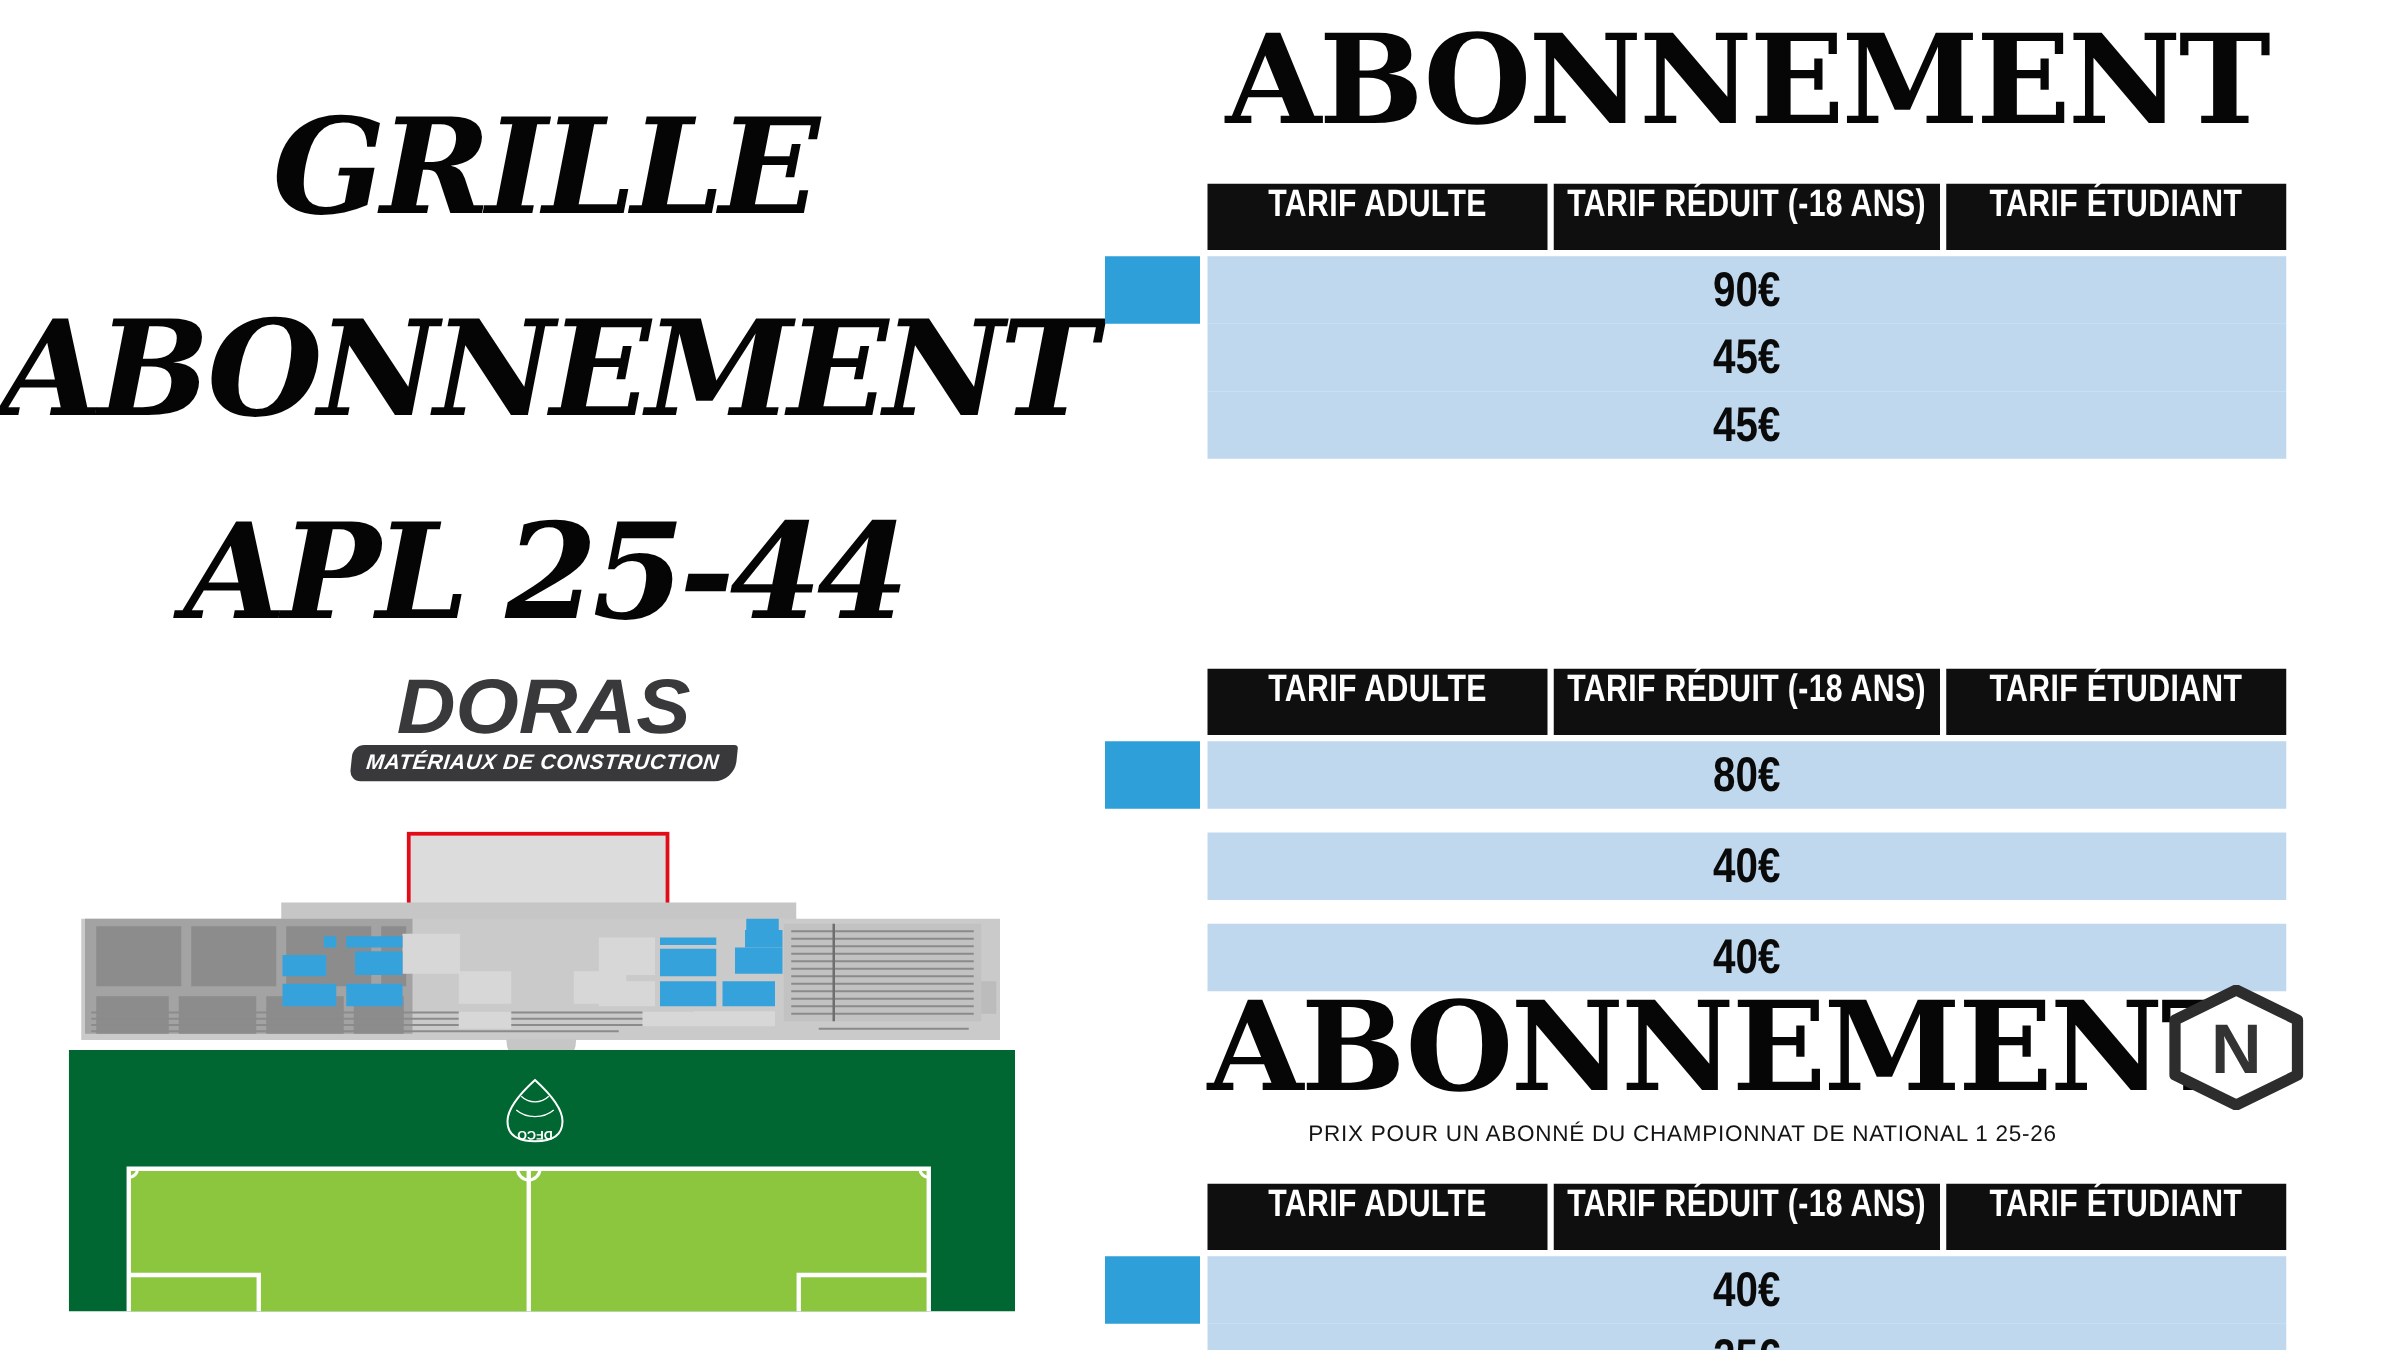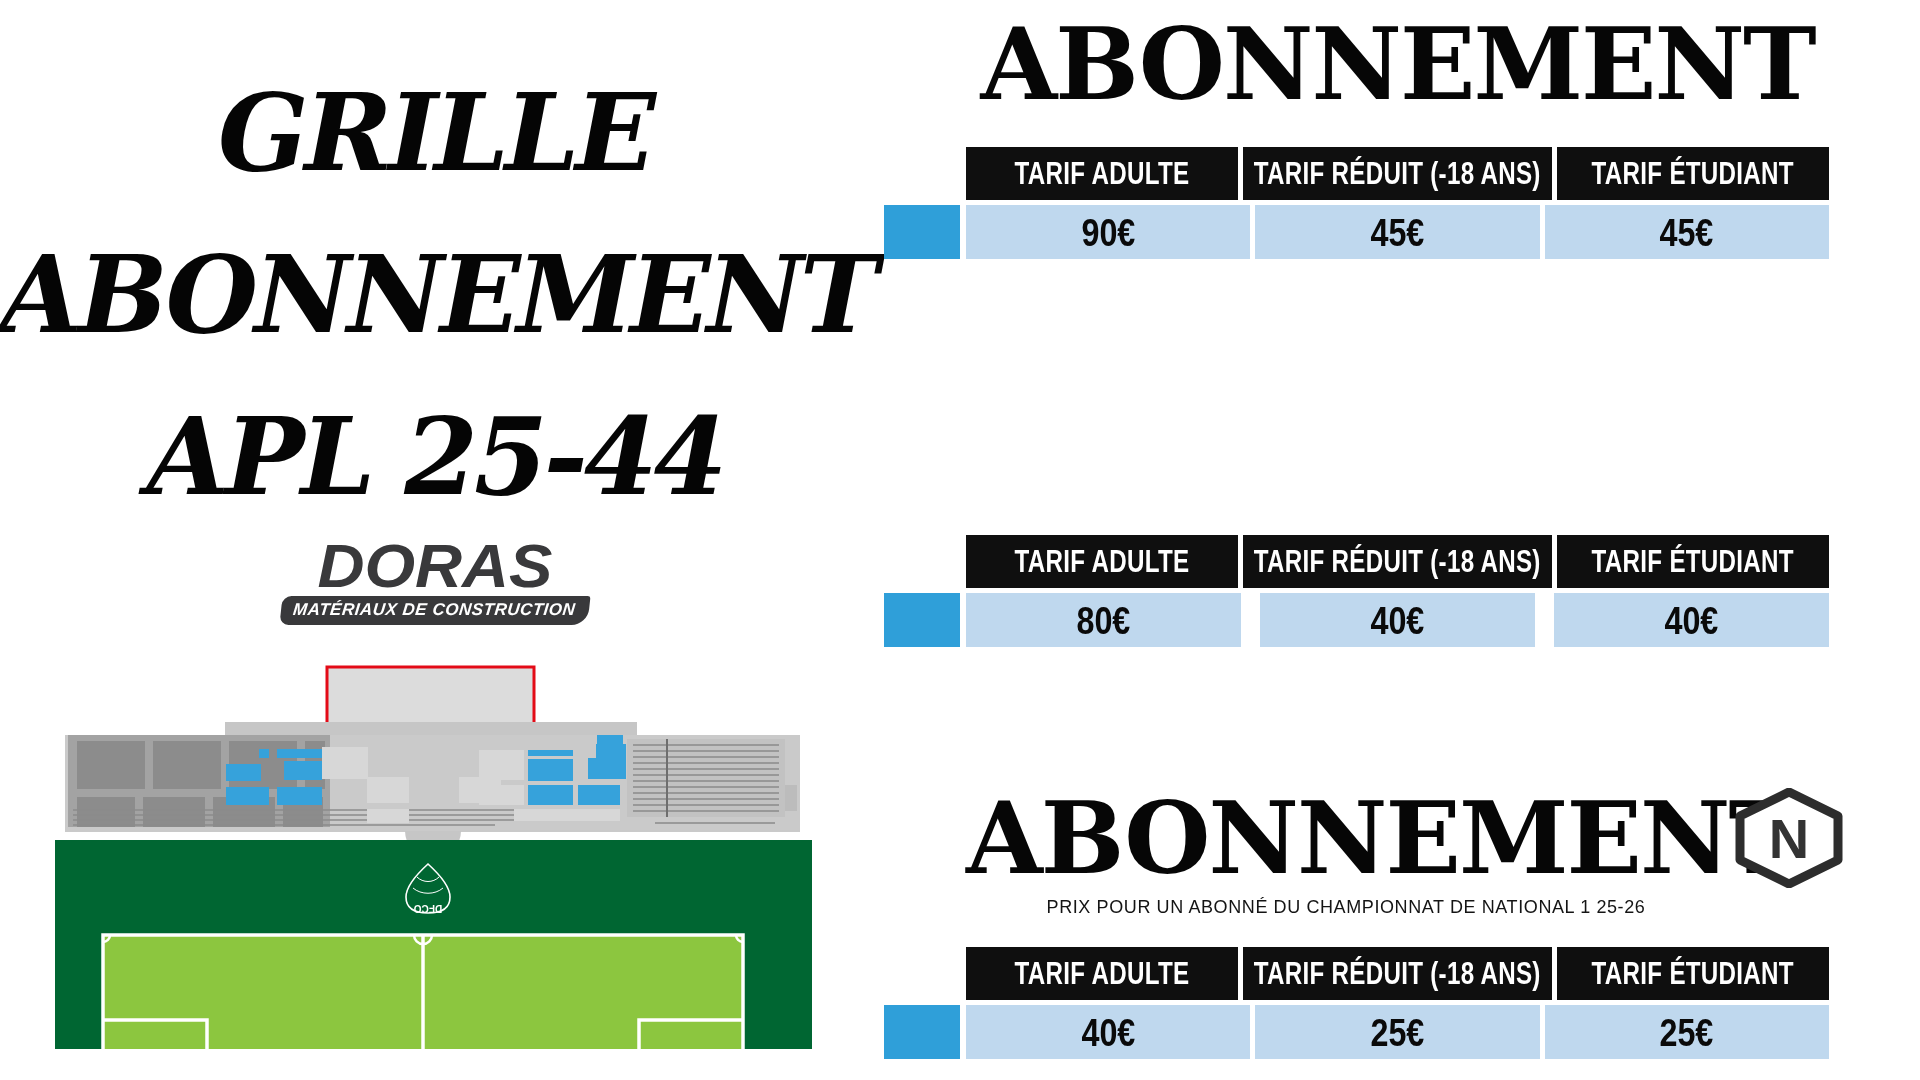--- a/index.html
+++ b/index.html
@@ -21,25 +21,25 @@
   .stadium-wrap{position:absolute;left:55px;top:645px;width:760px;height:430px;}
 
   
   .sec-heading{position:absolute;font-family:"DejaVu Serif",serif;font-weight:bold;
     font-size:99px;line-height:105px;letter-spacing:-2px;color:#060606;text-align:center;}
   .subtitle{position:absolute;font-size:18px;letter-spacing:0.6px;color:#141414;text-align:center;}
 
   .ptable{position:absolute;left:966px;width:863px;display:grid;
     grid-template-columns:1fr 1fr 1fr;grid-column-gap:5px;}
   .ptable .hcell{height:53px;background:#0f0f0f;color:#ffffff;display:flex;
-    align-items:center;justify-content:center;}
+    align-items:flex-start;justify-content:center;}
   .ptable .hcell span{font-weight:bold;font-size:26px;letter-spacing:0.3px;white-space:nowrap;
     display:inline-block;transform:scale(0.93,1.18);}
   .prow{position:absolute;left:966px;width:863px;display:grid;
-    grid-template-columns:1fr 1fr 1fr;grid-column-gap:5px;}
+    grid-template-columns:1fr;grid-column-gap:5px;}
   .prow .pcell{height:54px;background:#bfd8ee;color:#0a0a0a;display:flex;
     align-items:center;justify-content:center;}
   .prow .pcell span{font-weight:bold;font-size:34px;display:inline-block;
     transform:scale(0.95,1.15);}
   .swatch{position:absolute;left:884px;width:76px;height:54px;background:#2f9fd9;}
 
   .badge-n{position:absolute;left:1733px;top:788px;width:112px;height:100px;}
 </style>
 </head>
 <body>

